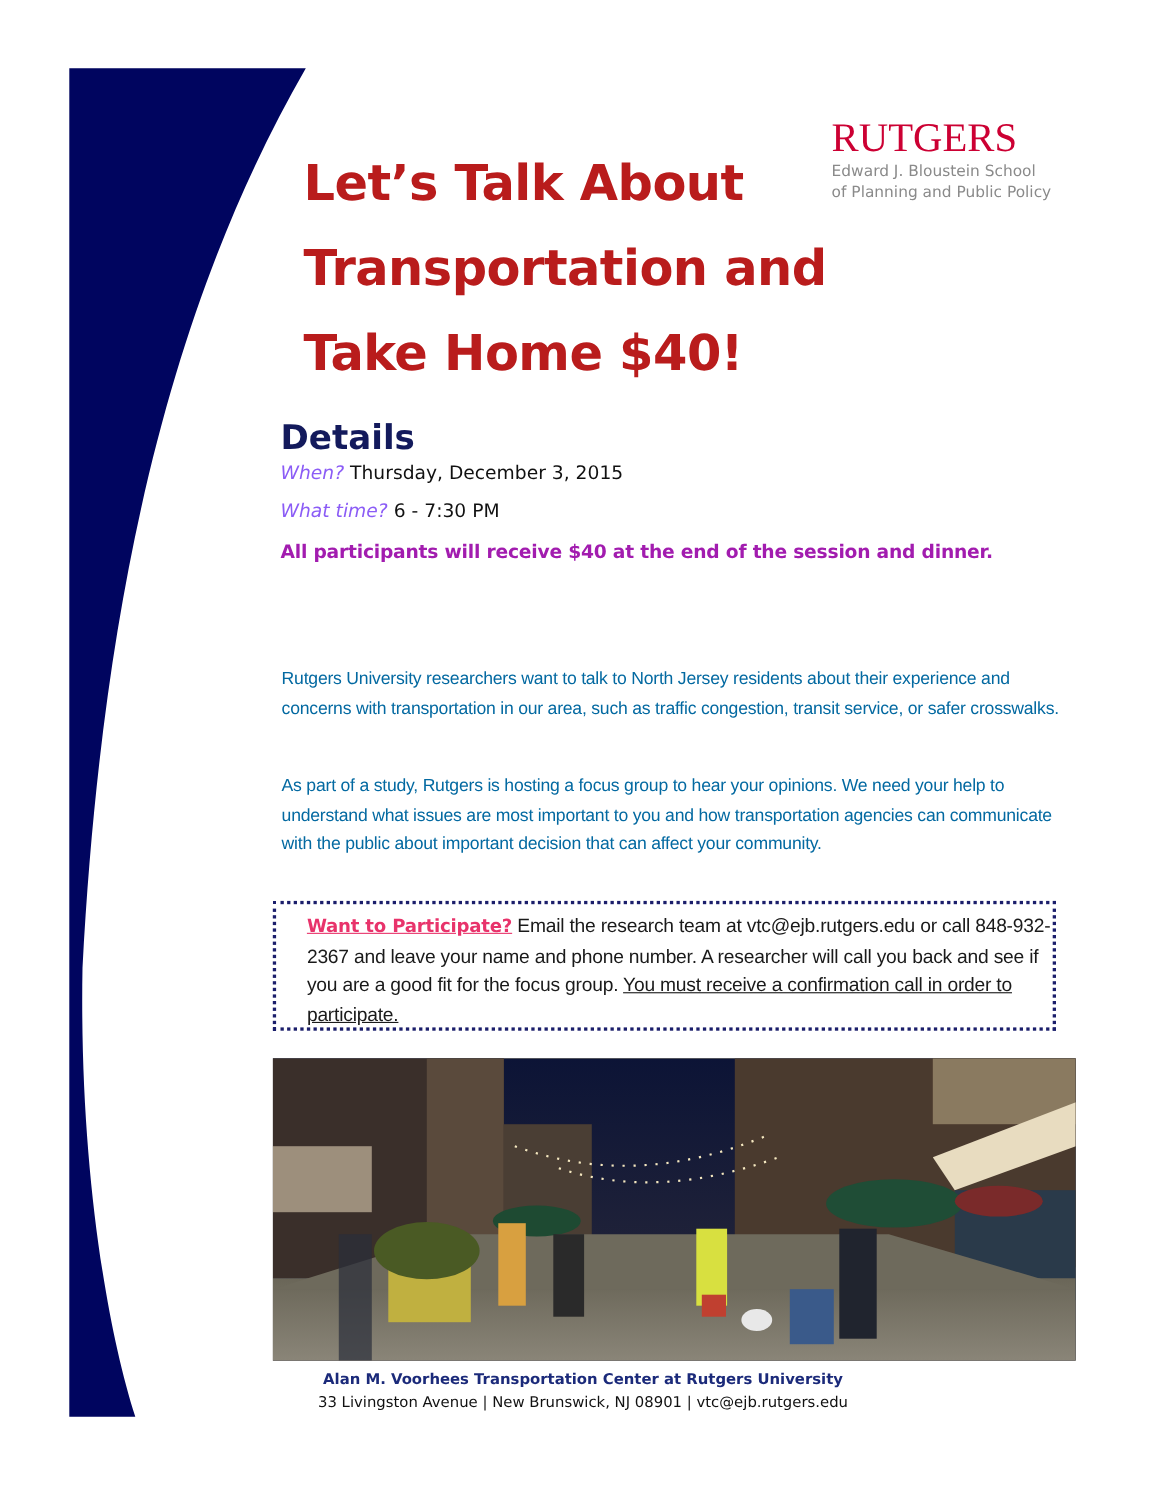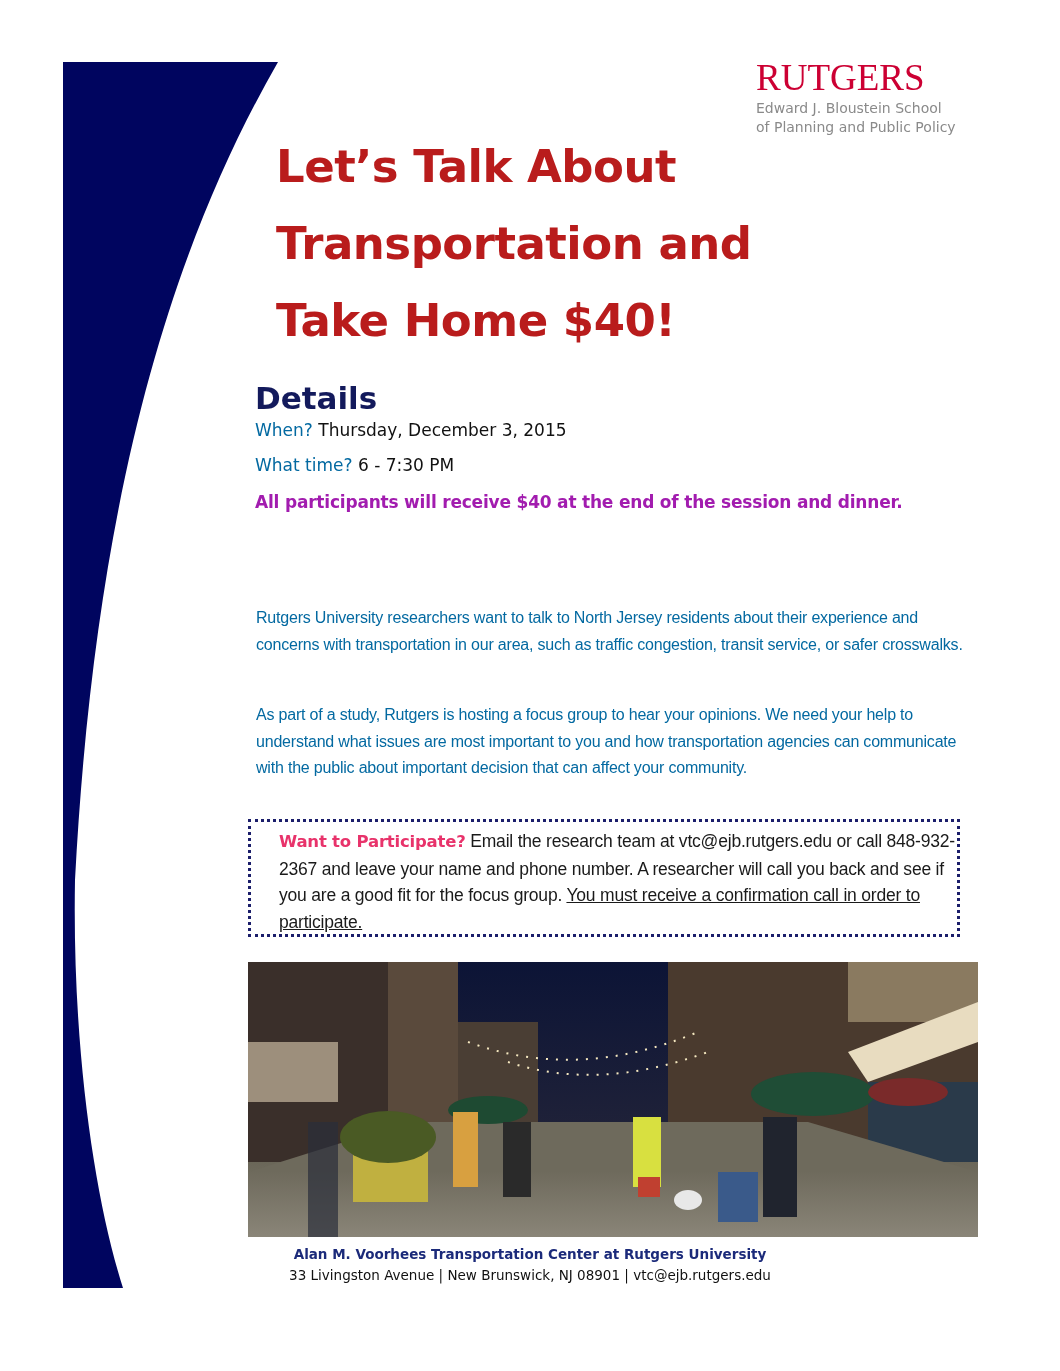--- a/index.html
+++ b/index.html
@@ -1,34 +1,34 @@
 <!DOCTYPE html>
 <html><head>
 <meta charset="utf-8">
 <style>
   html, body { margin:0; padding:0; background:#ffffff; }
   body { width:1060px; height:1371px; position:relative; overflow:hidden; font-family:"DejaVu Sans", sans-serif; }
   .band { position:absolute; left:0; top:0; width:1060px; height:1371px; pointer-events:none; }
   .logo { position:absolute; left:756px; top:58px; width:260px; }
-  .logo-word { font-family:"Liberation Serif", serif; color:#cc0033; font-size:37px; letter-spacing:0px; line-height:40px; }
+  .logo-word { font-family:"Liberation Serif", serif; color:#cc0033; font-size:37px; letter-spacing:0px; line-height:40px;margin-top:48px; }
   .logo-sub { font-family:"DejaVu Sans", sans-serif; color:#8a8a8a; font-size:14px; line-height:17px; margin-top:2px; }
   .headline { position:absolute; left:276px; top:128px; width:560px; font-family:"DejaVu Sans", sans-serif; font-weight:bold; color:#b91c1c; font-size:45px; line-height:77px; letter-spacing:-0.5px; }
   .headline div { white-space:nowrap; }
   .details { position:absolute; left:255px; top:380px; width:720px; font-family:"DejaVu Sans", sans-serif; }
   .details-title { color:#131a5c; font-weight:bold; font-size:31px; line-height:36px; }
   .drow { font-size:17px; line-height:38px; color:#111; white-space:nowrap; }
-  .drow .q { color:#0369a1; }
+  .drow .q { color:#8b5cf6;font-style:italic; }
   .drow.first { line-height:28px; margin-bottom:2px; }
   .allp { font-size:17px; font-weight:bold; color:#a21caf; margin-top:6px; line-height:24px; white-space:nowrap; letter-spacing:-0.2px; }
   .para { position:absolute; left:256px; width:728px; font-family:"Liberation Sans", sans-serif; font-size:16px; line-height:26.5px; color:#0369a1; letter-spacing:-0.2px; }
   .p1 { top:605px; }
   .p2 { top:702px; }
   .callout { position:absolute; left:248px; top:819px; width:712px; height:118px; border:3px dotted #1b1e6b; box-sizing:border-box; }
   .callout-text { position:absolute; left:28px; top:6px; width:680px; font-family:"Liberation Sans", sans-serif; font-size:17.5px; line-height:26.5px; color:#1a1a1a; letter-spacing:-0.2px; }
-  .callout-text .lead { color:#e8336b; font-weight:bold; font-family:"DejaVu Sans", sans-serif; font-size:16.5px; }
+  .callout-text .lead { color:#e8336b; font-weight:bold; font-family:"DejaVu Sans", sans-serif; font-size:16.5px;text-decoration:underline; }
   .callout-text .u { text-decoration:underline; }
   .photo { position:absolute; left:248px; top:962px; width:730px; height:275px; overflow:hidden; background:#6e6a5e; }
   .footer { position:absolute; left:0; width:1200px; text-align:center; font-family:"DejaVu Sans", sans-serif; }
   .f1 { top:1246px; color:#1b2a7a; font-weight:bold; font-size:13.5px; }
   .f2 { top:1267px; color:#111; font-size:13.5px; }
 </style>
 </head>
 <body>
 
 <svg class="band" viewBox="0 0 1060 1371" width="1060" height="1371">

